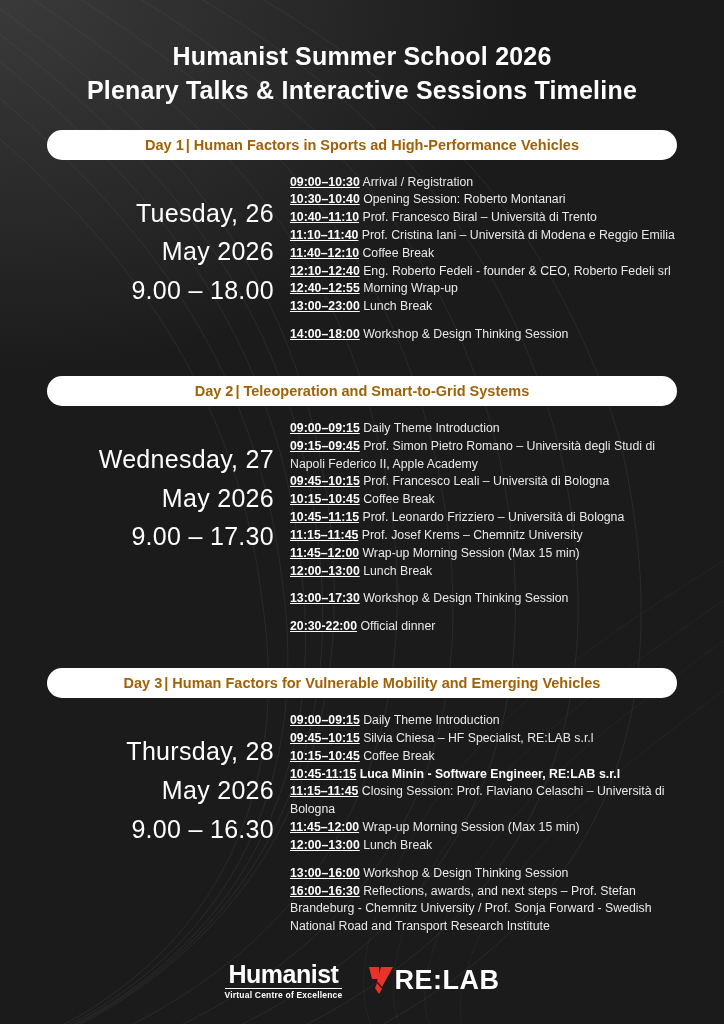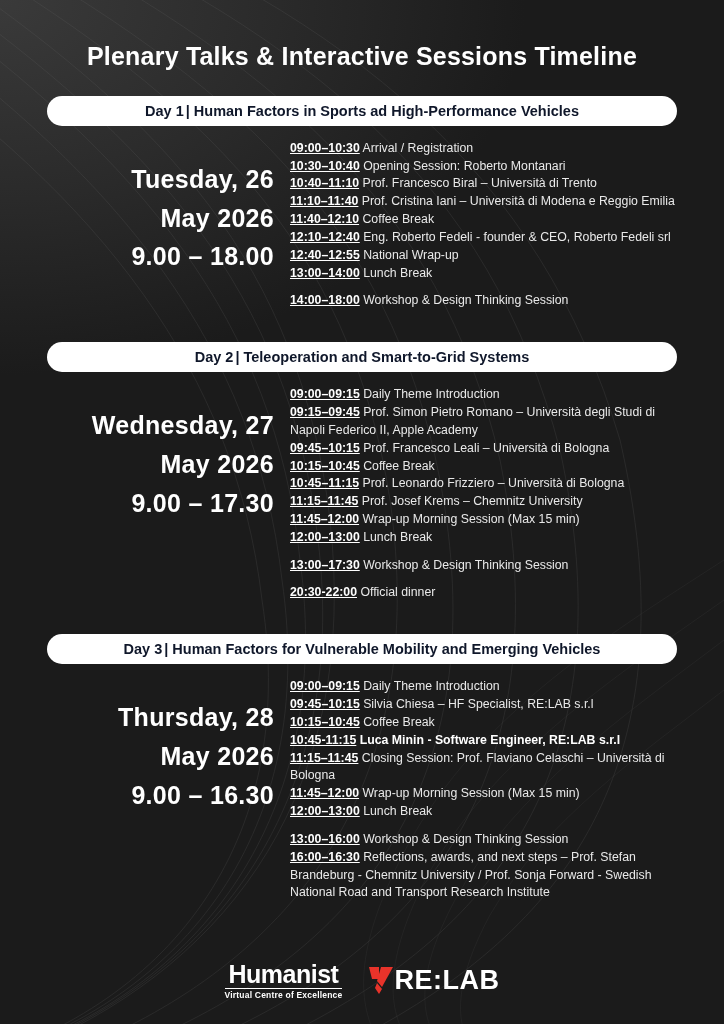--- a/index.html
+++ b/index.html
@@ -37,21 +37,21 @@
   }
   .title-line {
     font-size: 25px;
     font-weight: bold;
     letter-spacing: 0.2px;
     line-height: 1.35;
   }
   .day-banner {
     margin: 22px auto 0 auto;
     background: #ffffff;
-    color: #0f172a;
+    color: #a16207;
     border-radius: 16px;
     height: 30px;
     display: flex;
     align-items: center;
     justify-content: center;
     font-size: 14.5px;
     width: 630px;
     white-space: nowrap;
     overflow: hidden;
   }
@@ -67,21 +67,21 @@
   .day-left {
     width: 270px;
     text-align: right;
     padding-right: 16px;
     color: #ffffff;
     padding-top: 26px;
   }
   .day-left .dl {
     font-size: 25px;
     line-height: 1.55;
-    font-weight: 700;
+    font-weight: 400;
     letter-spacing: 0.3px;
   }
   .day-right {
     flex: 1;
     padding-top: 6px;
     padding-right: 20px;
     color: #e9e9e9;
   }
   .sched-group { margin-bottom: 10px; }
   .sched-line {
@@ -160,20 +160,21 @@
       <path d="M724,560 C600,640 470,720 400,860 C350,960 360,1010 380,1044"></path>
       <path d="M724,600 C610,680 490,760 425,880 C380,970 390,1015 410,1044"></path>
       <path d="M724,640 C625,715 515,790 455,900 C415,975 420,1018 440,1044"></path>
       <path d="M724,690 C640,755 545,820 490,915 C455,980 455,1020 470,1044"></path>
     </g>
   </svg>
 
   <div class="content">
 
     <div class="title-block">
+      <div class="title-line">Humanist Summer School 2026</div>
       <div class="title-line">Plenary Talks &amp; Interactive Sessions Timeline</div>
     </div>
 
     <div>
       <div class="day-banner">
         <span class="d-label">Day 1</span>
         <span class="d-sep">|</span>
         <span class="d-topic">Human Factors in Sports ad High-Performance Vehicles</span>
       </div>
       <div class="day-body">
@@ -183,22 +184,22 @@
           <div class="dl">9.00 – 18.00</div>
         </div>
         <div class="day-right">
           <div class="sched-group">
             <p class="sched-line"><span class="t">09:00–10:30</span> <span class="d">Arrival / Registration</span></p>
             <p class="sched-line"><span class="t">10:30–10:40</span> <span class="d">Opening Session: Roberto Montanari</span></p>
             <p class="sched-line"><span class="t">10:40–11:10</span> <span class="d">Prof. Francesco Biral – Università di Trento</span></p>
             <p class="sched-line"><span class="t">11:10–11:40</span> <span class="d">Prof. Cristina Iani – Università di Modena e Reggio Emilia</span></p>
             <p class="sched-line"><span class="t">11:40–12:10</span> <span class="d">Coffee Break</span></p>
             <p class="sched-line"><span class="t">12:10–12:40</span> <span class="d">Eng. Roberto Fedeli - founder &amp; CEO, Roberto Fedeli srl</span></p>
-            <p class="sched-line"><span class="t">12:40–12:55</span> <span class="d">National Wrap-up</span></p>
-            <p class="sched-line"><span class="t">13:00–14:00</span> <span class="d">Lunch Break</span></p>
+            <p class="sched-line"><span class="t">12:40–12:55</span> <span class="d">Morning Wrap-up</span></p>
+            <p class="sched-line"><span class="t">13:00–23:00</span> <span class="d">Lunch Break</span></p>
           </div>
           <div class="sched-group">
             <p class="sched-line"><span class="t">14:00–18:00</span> <span class="d">Workshop &amp; Design Thinking Session</span></p>
           </div>
         </div>
       </div>
     </div>
 
     <div>
       <div class="day-banner">

